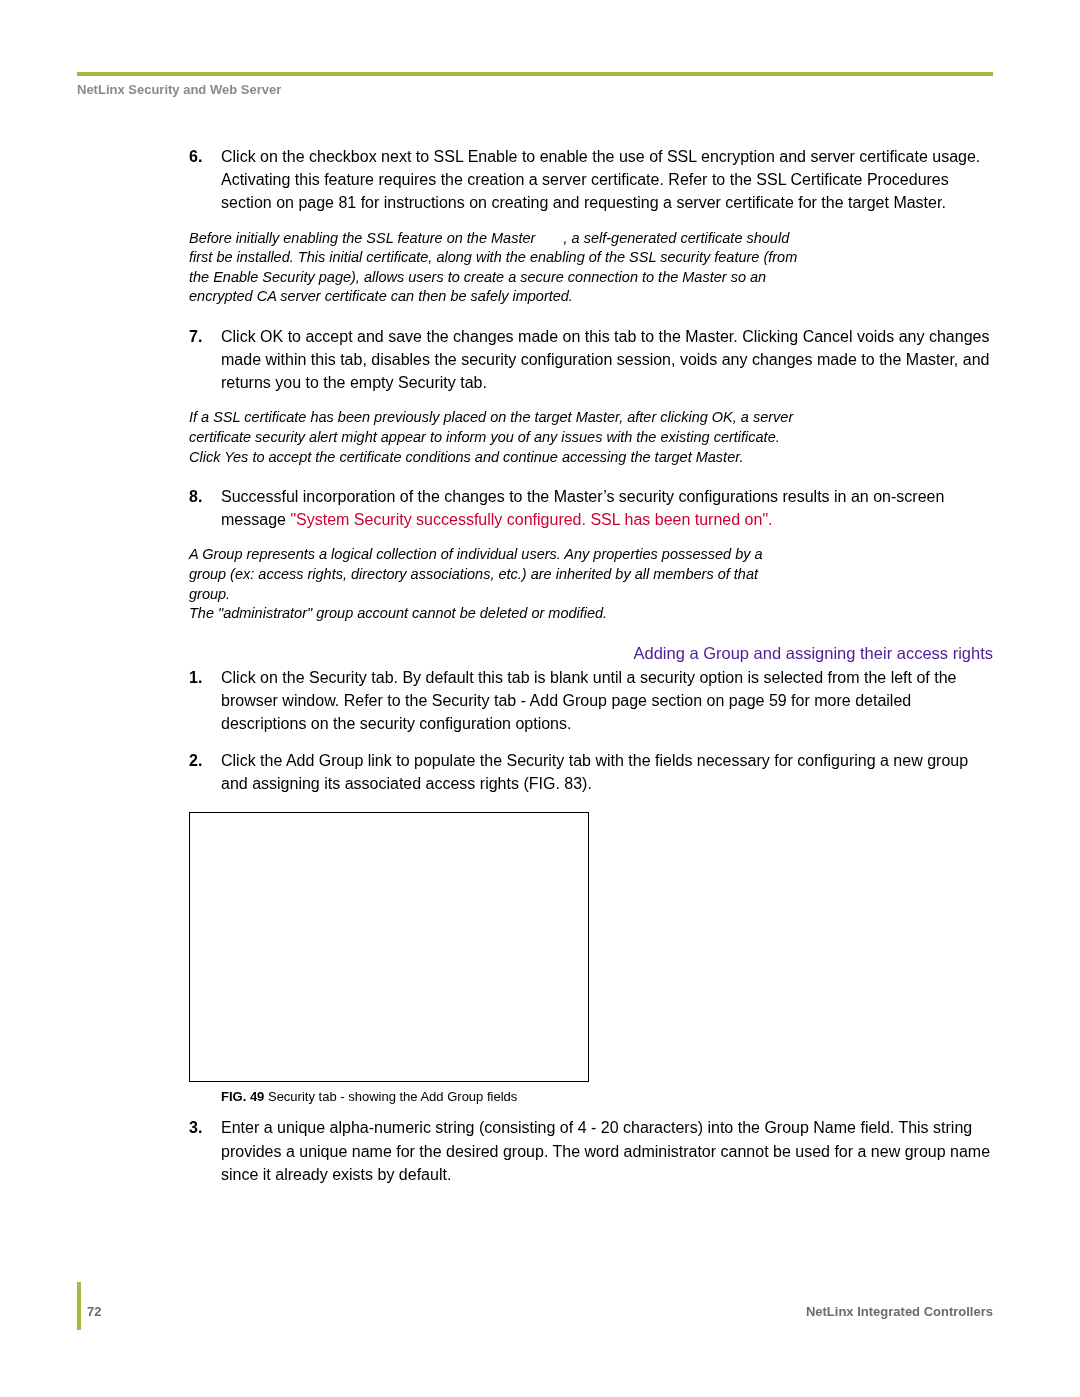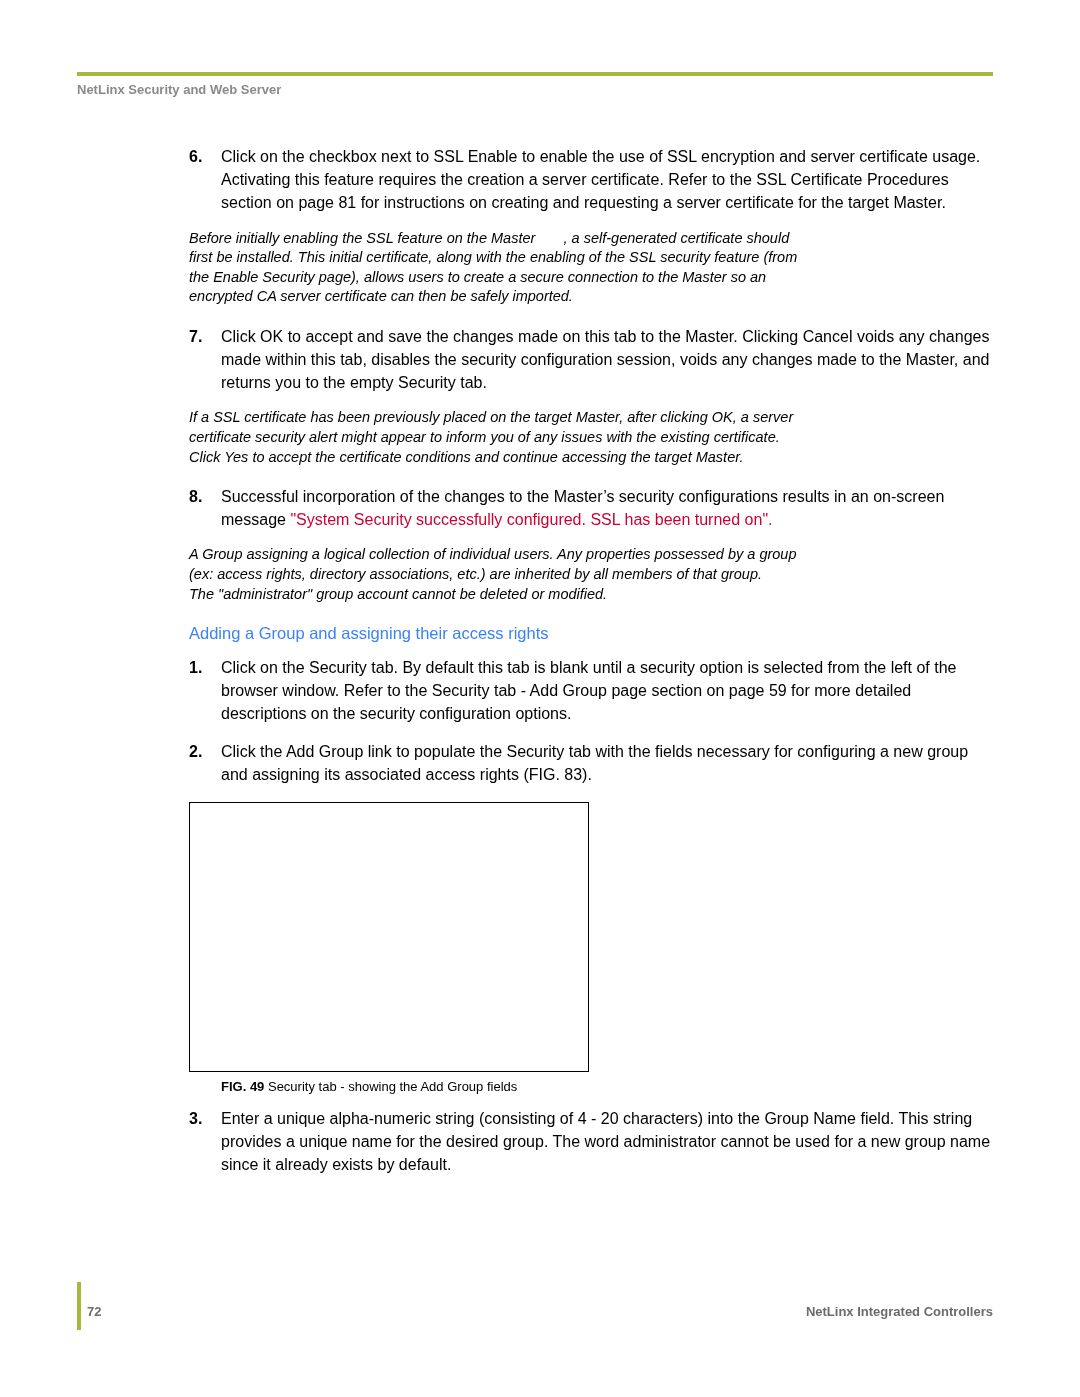--- a/index.html
+++ b/index.html
@@ -48,23 +48,24 @@
   }
   .note {
     font-size: 14.5px;
     line-height: 1.35;
     margin: 14px 0 18px 0;
     max-width: 610px;
     font-style: italic;
   }
   .red { color: #cc0033; }
   .section-head {
-    color: #3b82f6;
+    color: #4c1d95;
     font-size: 16.5px;
-    margin: 14px 0 10px 0;
+    margin: 14px 0 0 0;
+    text-align: right;
   }
   .figure-box {
     width: 400px;
     height: 270px;
     border: 1px solid #000;
     margin: 16px 0 6px 0;
   }
   .figure-caption {
     font-size: 13px;
     margin-left: 32px;
@@ -119,21 +120,21 @@
 
     <div class="note">If a SSL certificate has been previously placed on the target Master, after clicking OK, a server certificate security alert might appear to inform you of any issues with the existing certificate. Click Yes to accept the certificate conditions and continue accessing the target Master.</div>
 
     <ol class="steps">
       <li>
         <span class="num">8.</span>
         <span>Successful incorporation of the changes to the Master’s security configurations results in an on-screen message </span><span class="red">"System Security successfully configured. SSL has been turned on".</span>
       </li>
     </ol>
 
-    <div class="note" style="white-space: pre-line;">A Group assigning a logical collection of individual users. Any properties possessed by a group (ex: access rights, directory associations, etc.) are inherited by all members of that group.
+    <div class="note" style="white-space: pre-line;">A Group represents a logical collection of individual users. Any properties possessed by a group (ex: access rights, directory associations, etc.) are inherited by all members of that group.
 The "administrator" group account cannot be deleted or modified.</div>
 
     <div class="section-head">Adding a Group and assigning their access rights</div>
 
     <ol class="steps">
       <li>
         <span class="num">1.</span>
         <span>Click on the Security tab. By default this tab is blank until a security option is selected from the left of the browser window. Refer to the Security tab - Add Group page section on page 59 for more detailed descriptions on the security configuration options.</span>
       </li>
       <li>

